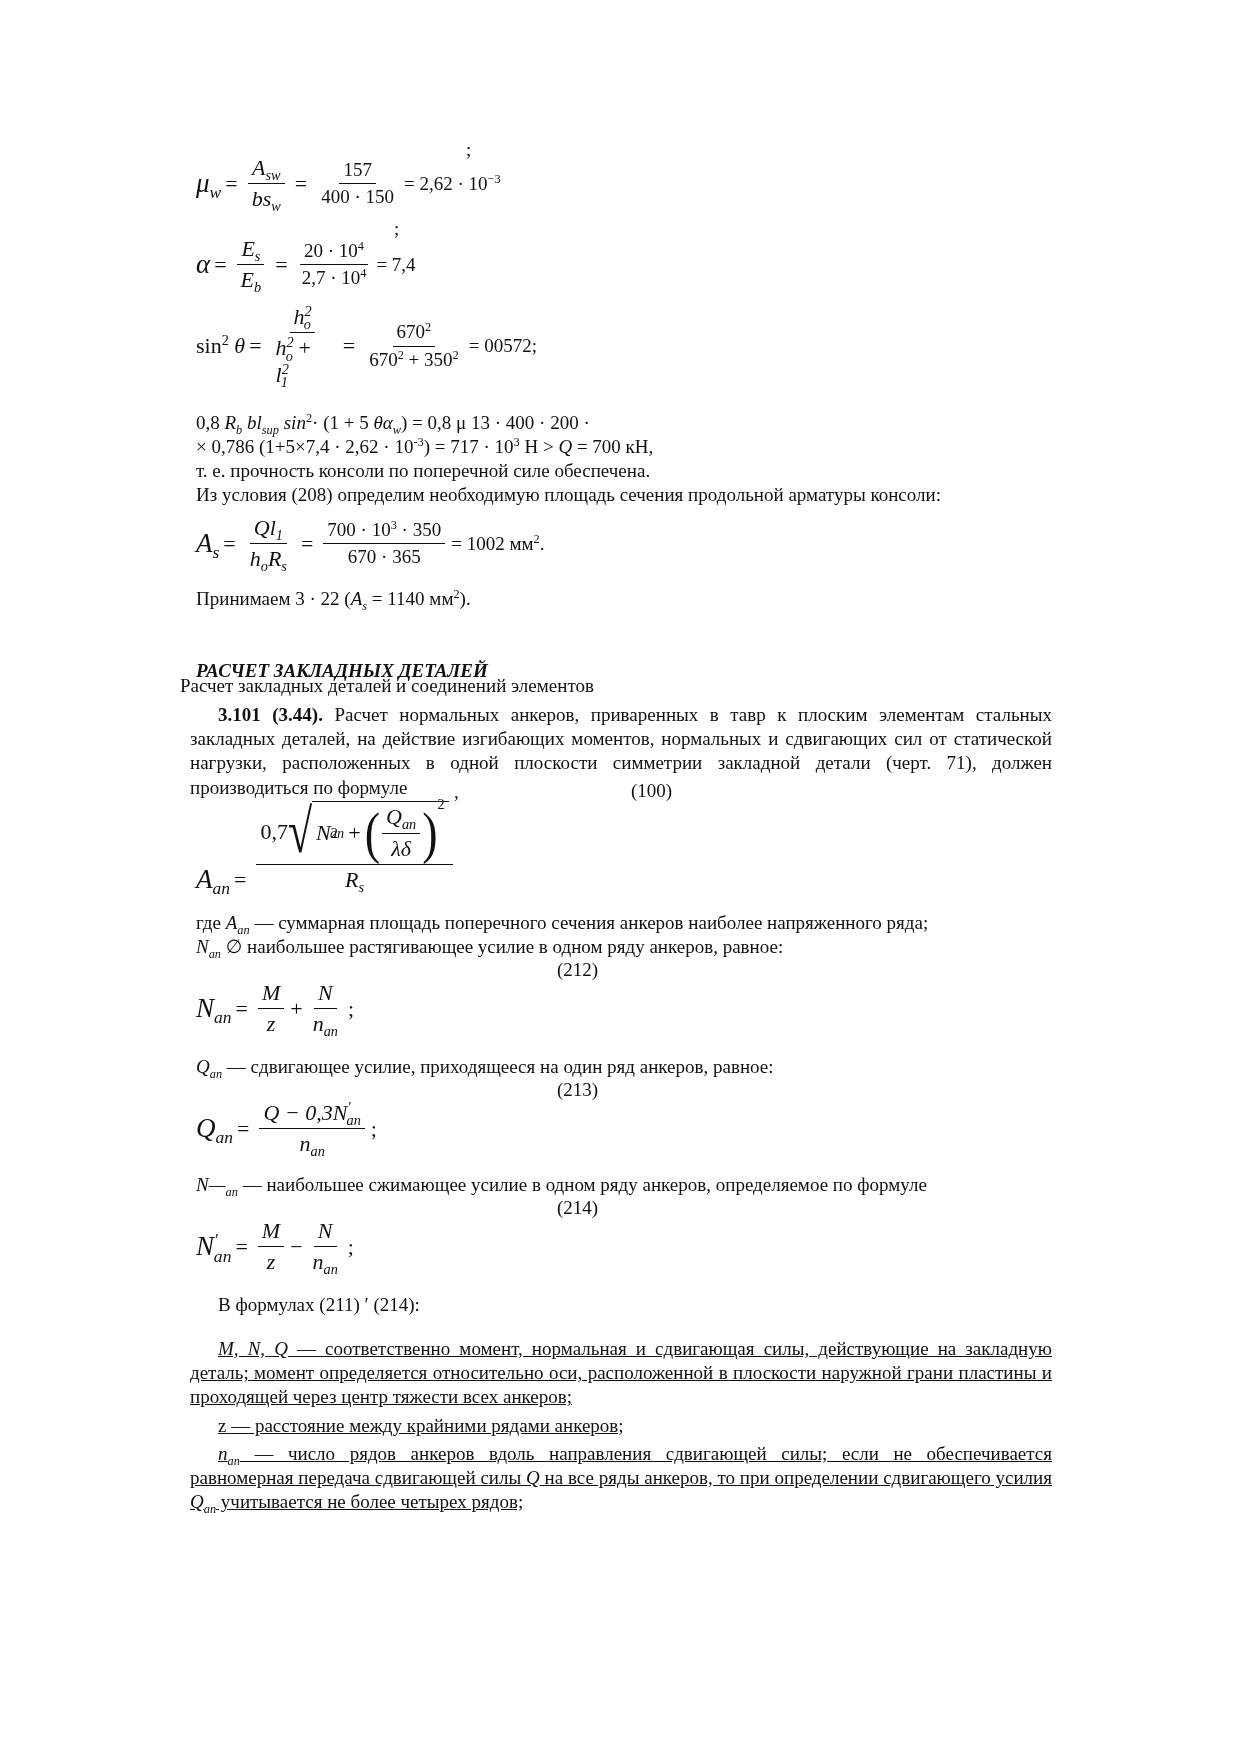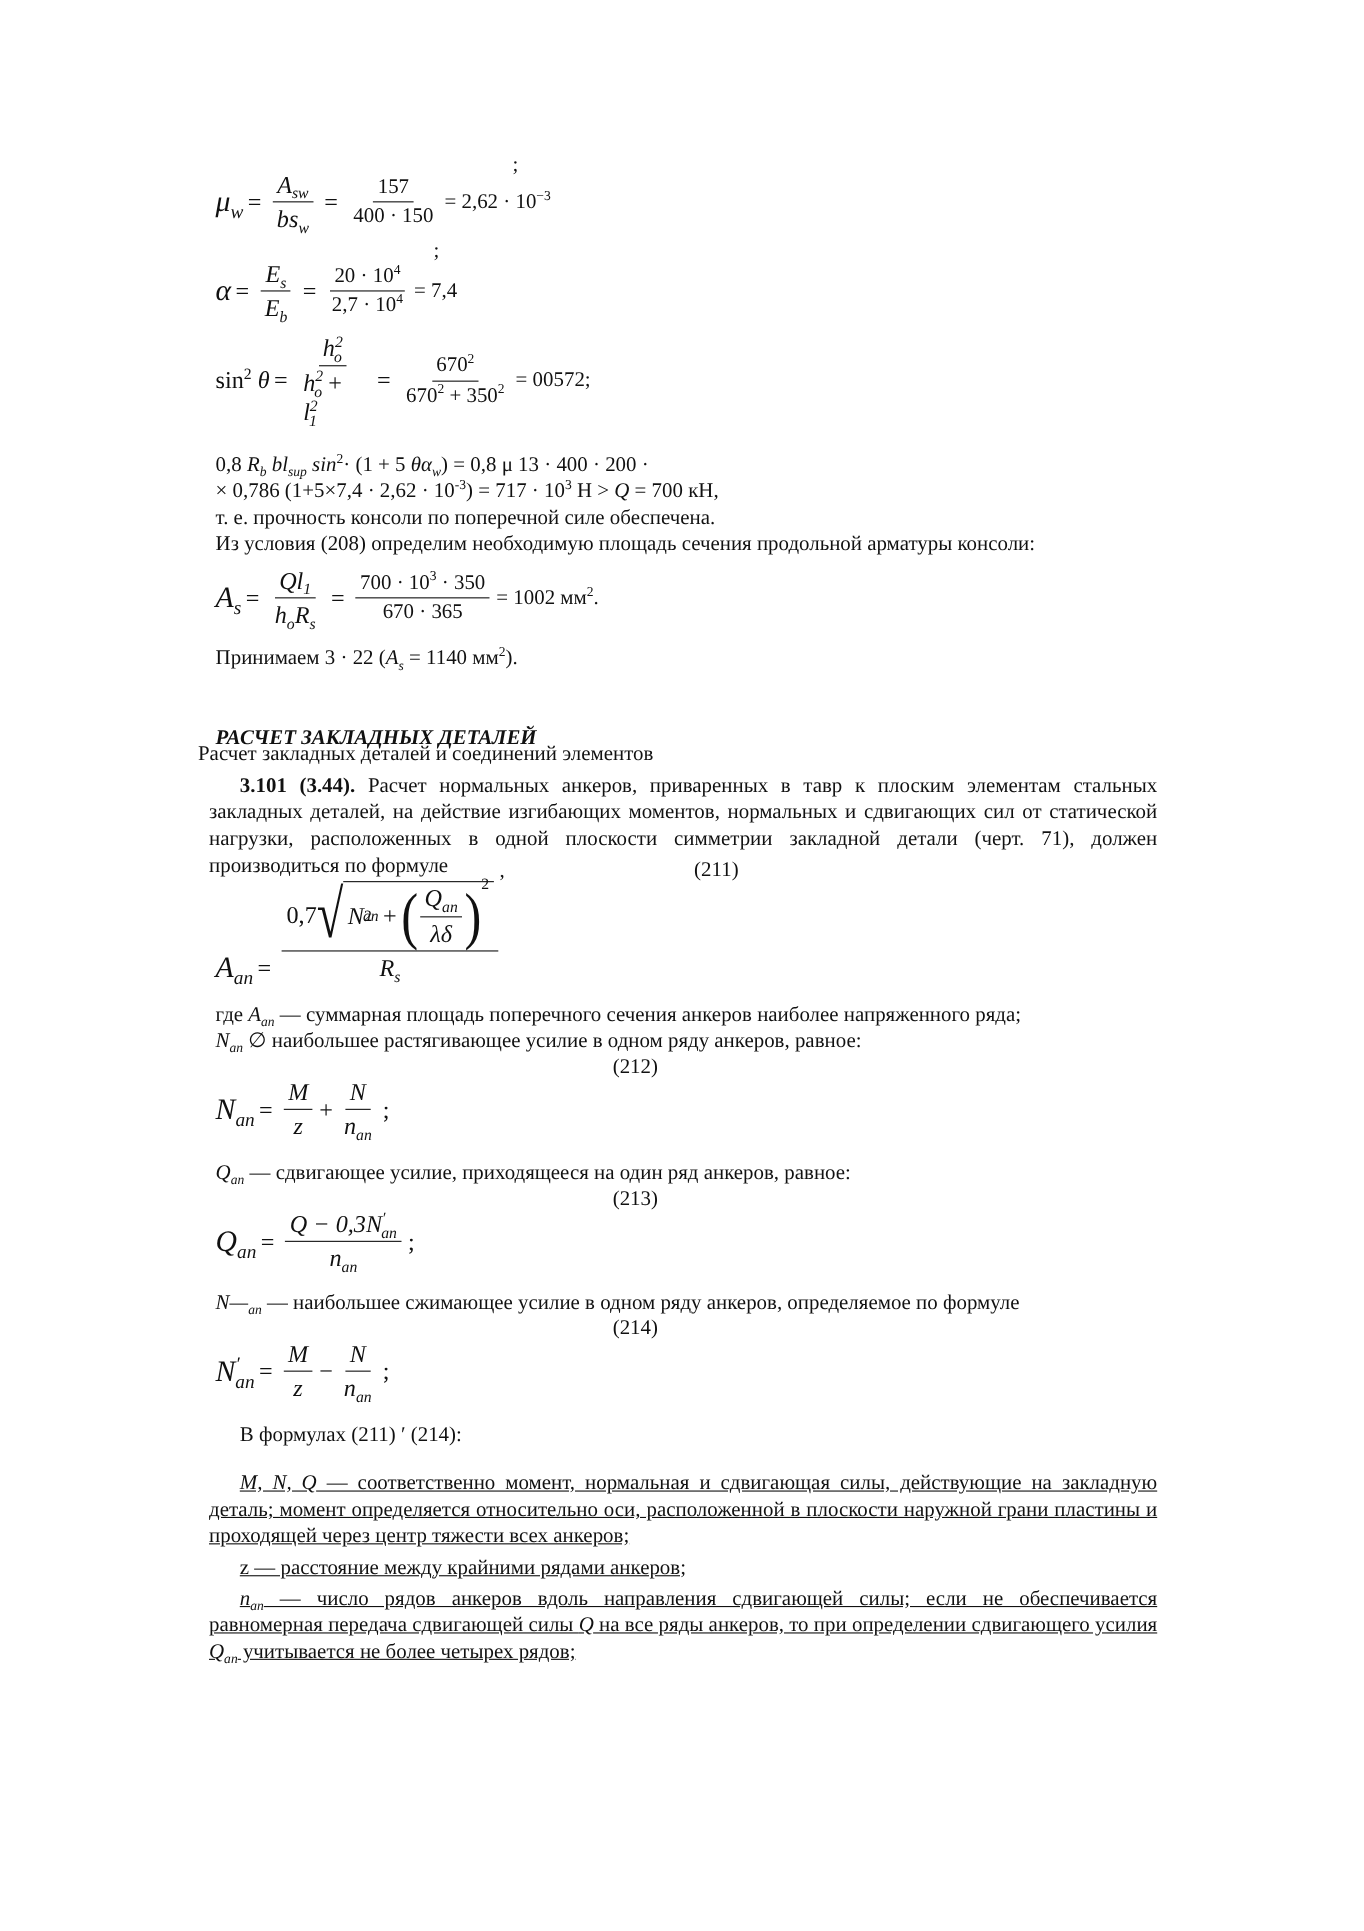--- a/index.html
+++ b/index.html
@@ -106,21 +106,21 @@
 </div>
 
 <div class="abs txt" style="left:180px; top:635px;margin-top:39px;">Расчет закладных деталей и соединений элементов</div>
 <div class="abs txt it b" style="left:196px; top:659px;">РАСЧЕТ ЗАКЛАДНЫХ ДЕТАЛЕЙ</div>
 
 <div class="para" style="top:683px;">
   <p><span class="b">3.101 (3.44).</span><span> Расчет нормальных анкеров, приваренных в тавр к плоским элементам стальных закладных деталей, на действие изгибающих моментов, нормальных и сдвигающих сил от статической нагрузки, расположенных в одной плоскости симметрии закладной детали (черт. 71), должен производиться по формуле</span></p>
 </div>
 
 <span class="abs txt" style="left:454px; top:780px;">,</span>
-<span class="eqnum" style="left:631px; top:780px;">(211)</span>
+<span class="eqnum" style="left:631px; top:780px;">(100)</span>
 <div class="eq" style="left:196px; top:800px;">
   <span class="it big" style="margin-top:64px"><span>A</span><sub>an</sub></span>
   <span class="sym" style="margin-top:64px">=</span>
   <span class="frac">
     <span class="num" style="display:flex; align-items:center;">
       <span>0,7</span>
       <span class="sqrt">
         <span class="sign">√</span>
         <span class="rad">
           <span class="it">N</span>

